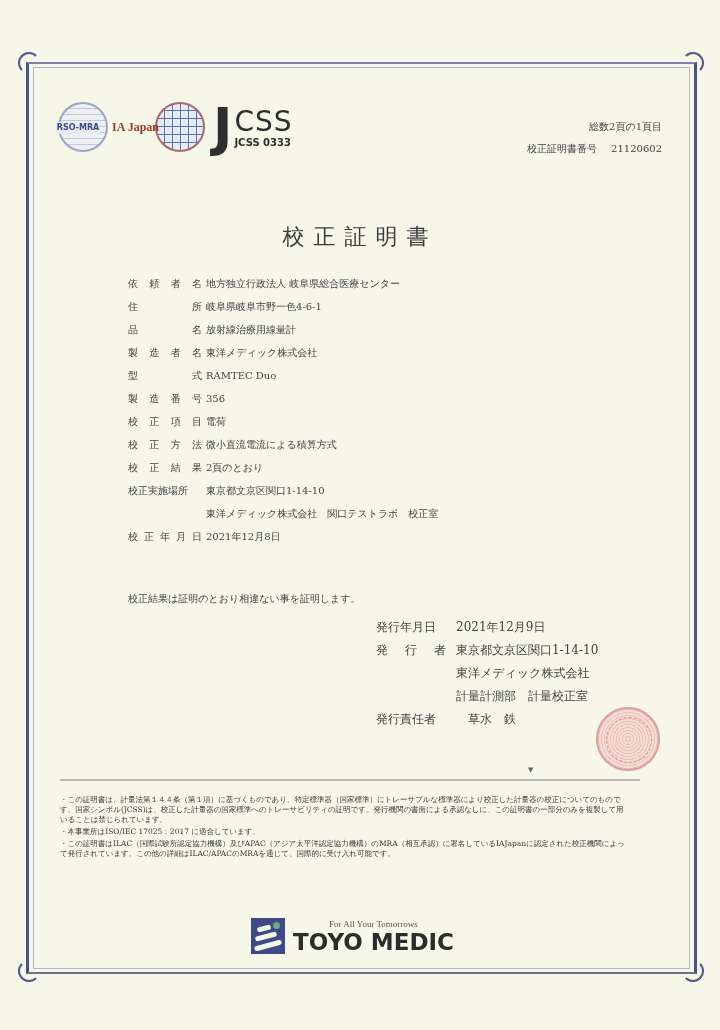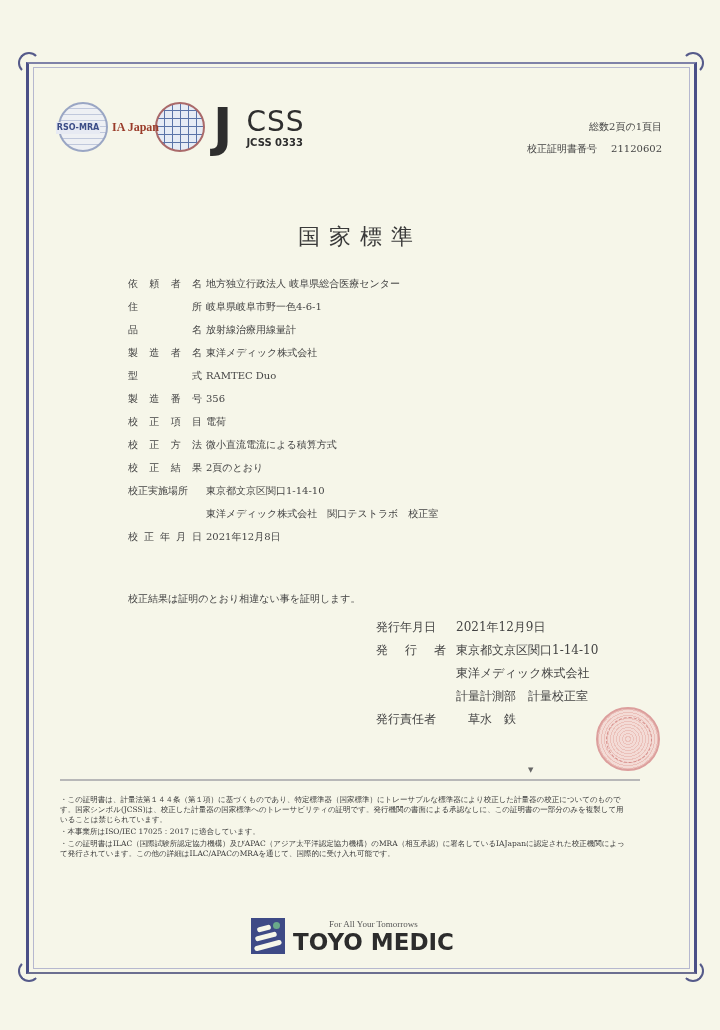--- a/index.html
+++ b/index.html
@@ -59,21 +59,21 @@
       border-color: #aa6a6a;
       background:
         repeating-linear-gradient(90deg, transparent 0 7px, #5a74a8 7px 8px),
         repeating-linear-gradient(0deg, transparent 0 7px, #5a74a8 7px 8px),
         #e6ecf5;
     }
     .jcss { display: flex; align-items: flex-end; margin-left: 8px; }
     .jcss-j {
       font-family: "DejaVu Sans", sans-serif; font-size: 52px; font-weight: bold; color: #2e2e2e; line-height: 46px;
     }
-    .jcss-right { display: flex; flex-direction: column; margin-left: 14px; }
+    .jcss-right { display: flex; flex-direction: column; margin-left: 2px; }
     .jcss-big { font-family: "DejaVu Sans", sans-serif; font-size: 28px; color: #2e2e2e; line-height: 28px; letter-spacing: 1px; }
     .jcss-num { font-family: "DejaVu Sans", sans-serif; font-size: 10px; color: #2e2e2e; font-weight: bold; line-height: 14px; }
 
     .pageinfo { position: absolute; right: 58px; top: 116px; text-align: right; font-size: 10px; color: #444; line-height: 22px; }
     .pageinfo .cert-no-row span { margin-left: 14px; margin-top: 20px; }
 
     .title {
       position: absolute; left: 0; width: 720px; top: 222px; text-align: center;
       font-size: 22px; letter-spacing: 9px; color: #3a3a3a;
     }
@@ -145,21 +145,21 @@
   </div>
 </div>
 
 <div class="pageinfo">
   <div>総数2頁の1頁目</div>
   <div class="cert-no-row">
     <span style="margin-left:0">校正証明書番号</span><span>21120602</span>
   </div>
 </div>
 
-<div class="title">国家標準</div>
+<div class="title">校正証明書</div>
 
 <div class="fields" id="fields">
     <div class="row">
       <div class="lbl">
         <span>依</span>
         <span>頼</span>
         <span>者</span>
         <span>名</span>
       </div>
       <div class="val">地方独立行政法人 岐阜県総合医療センター</div>

